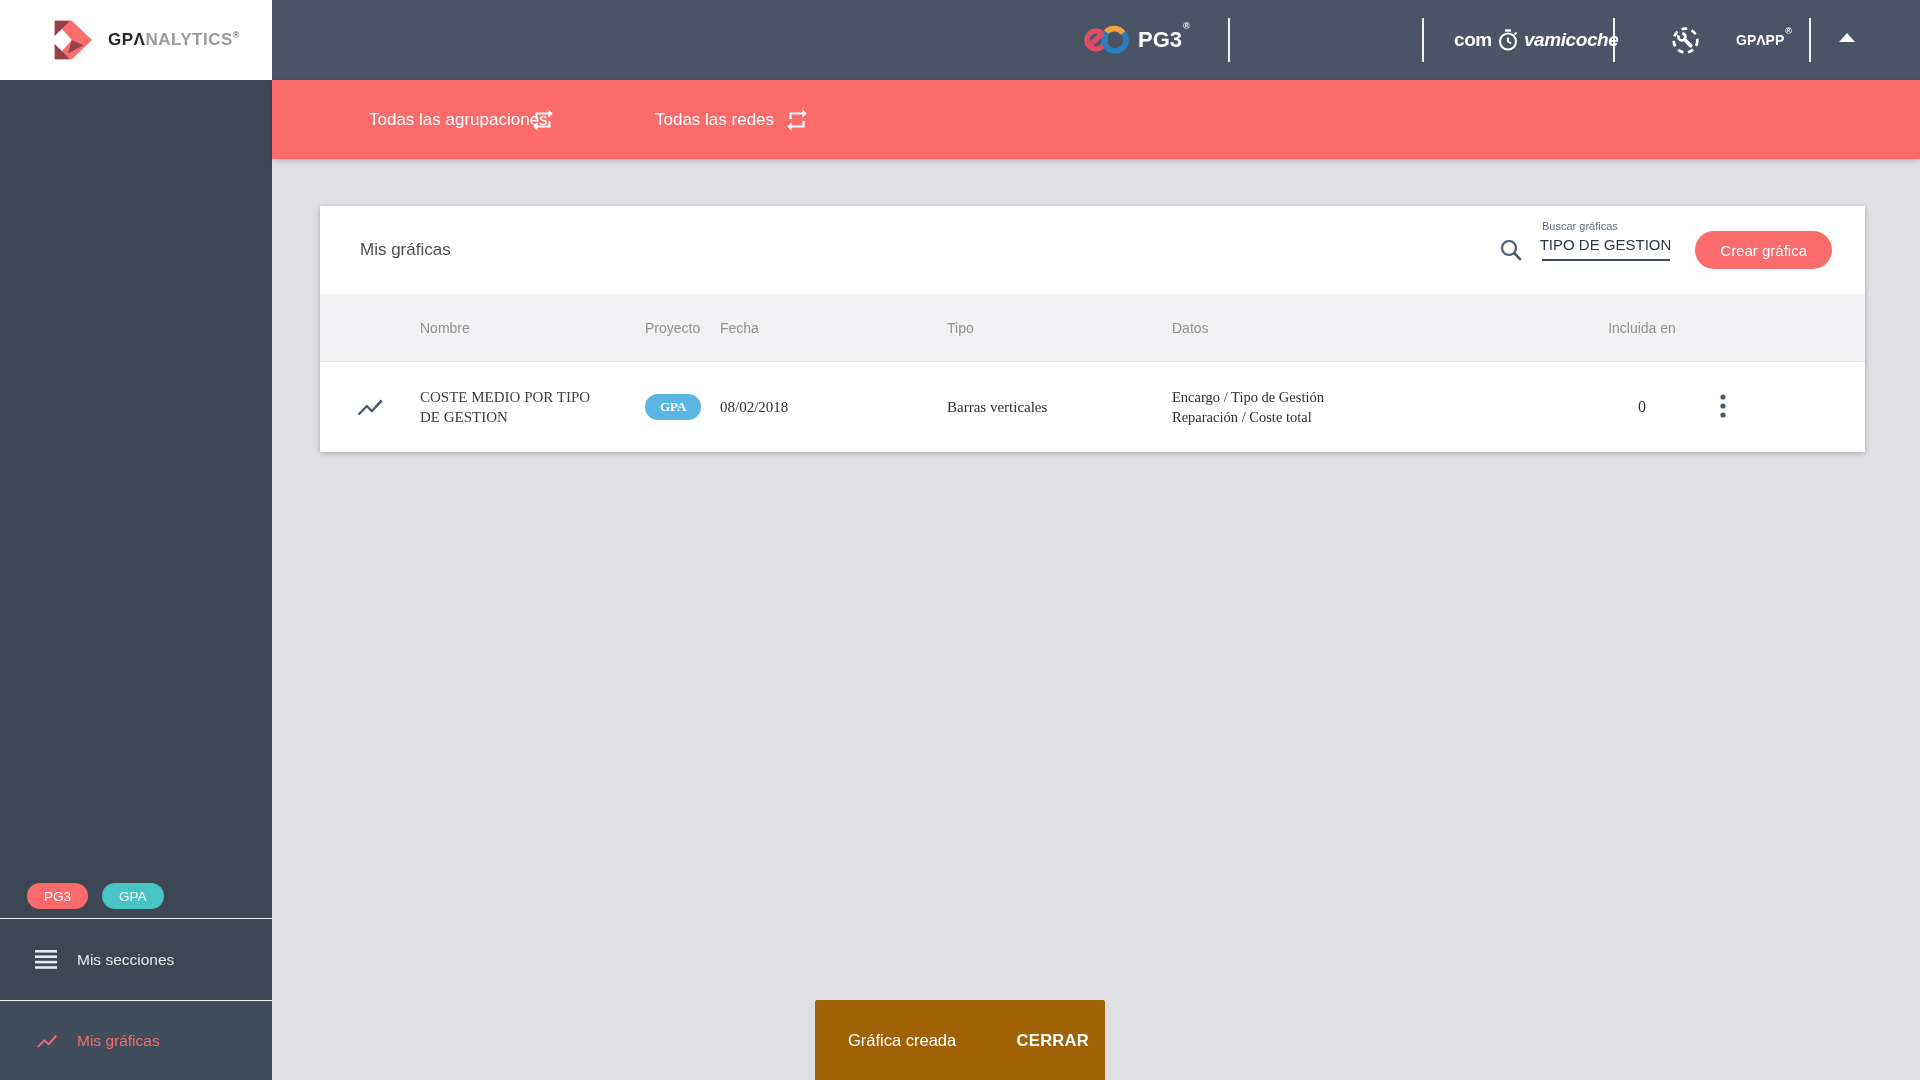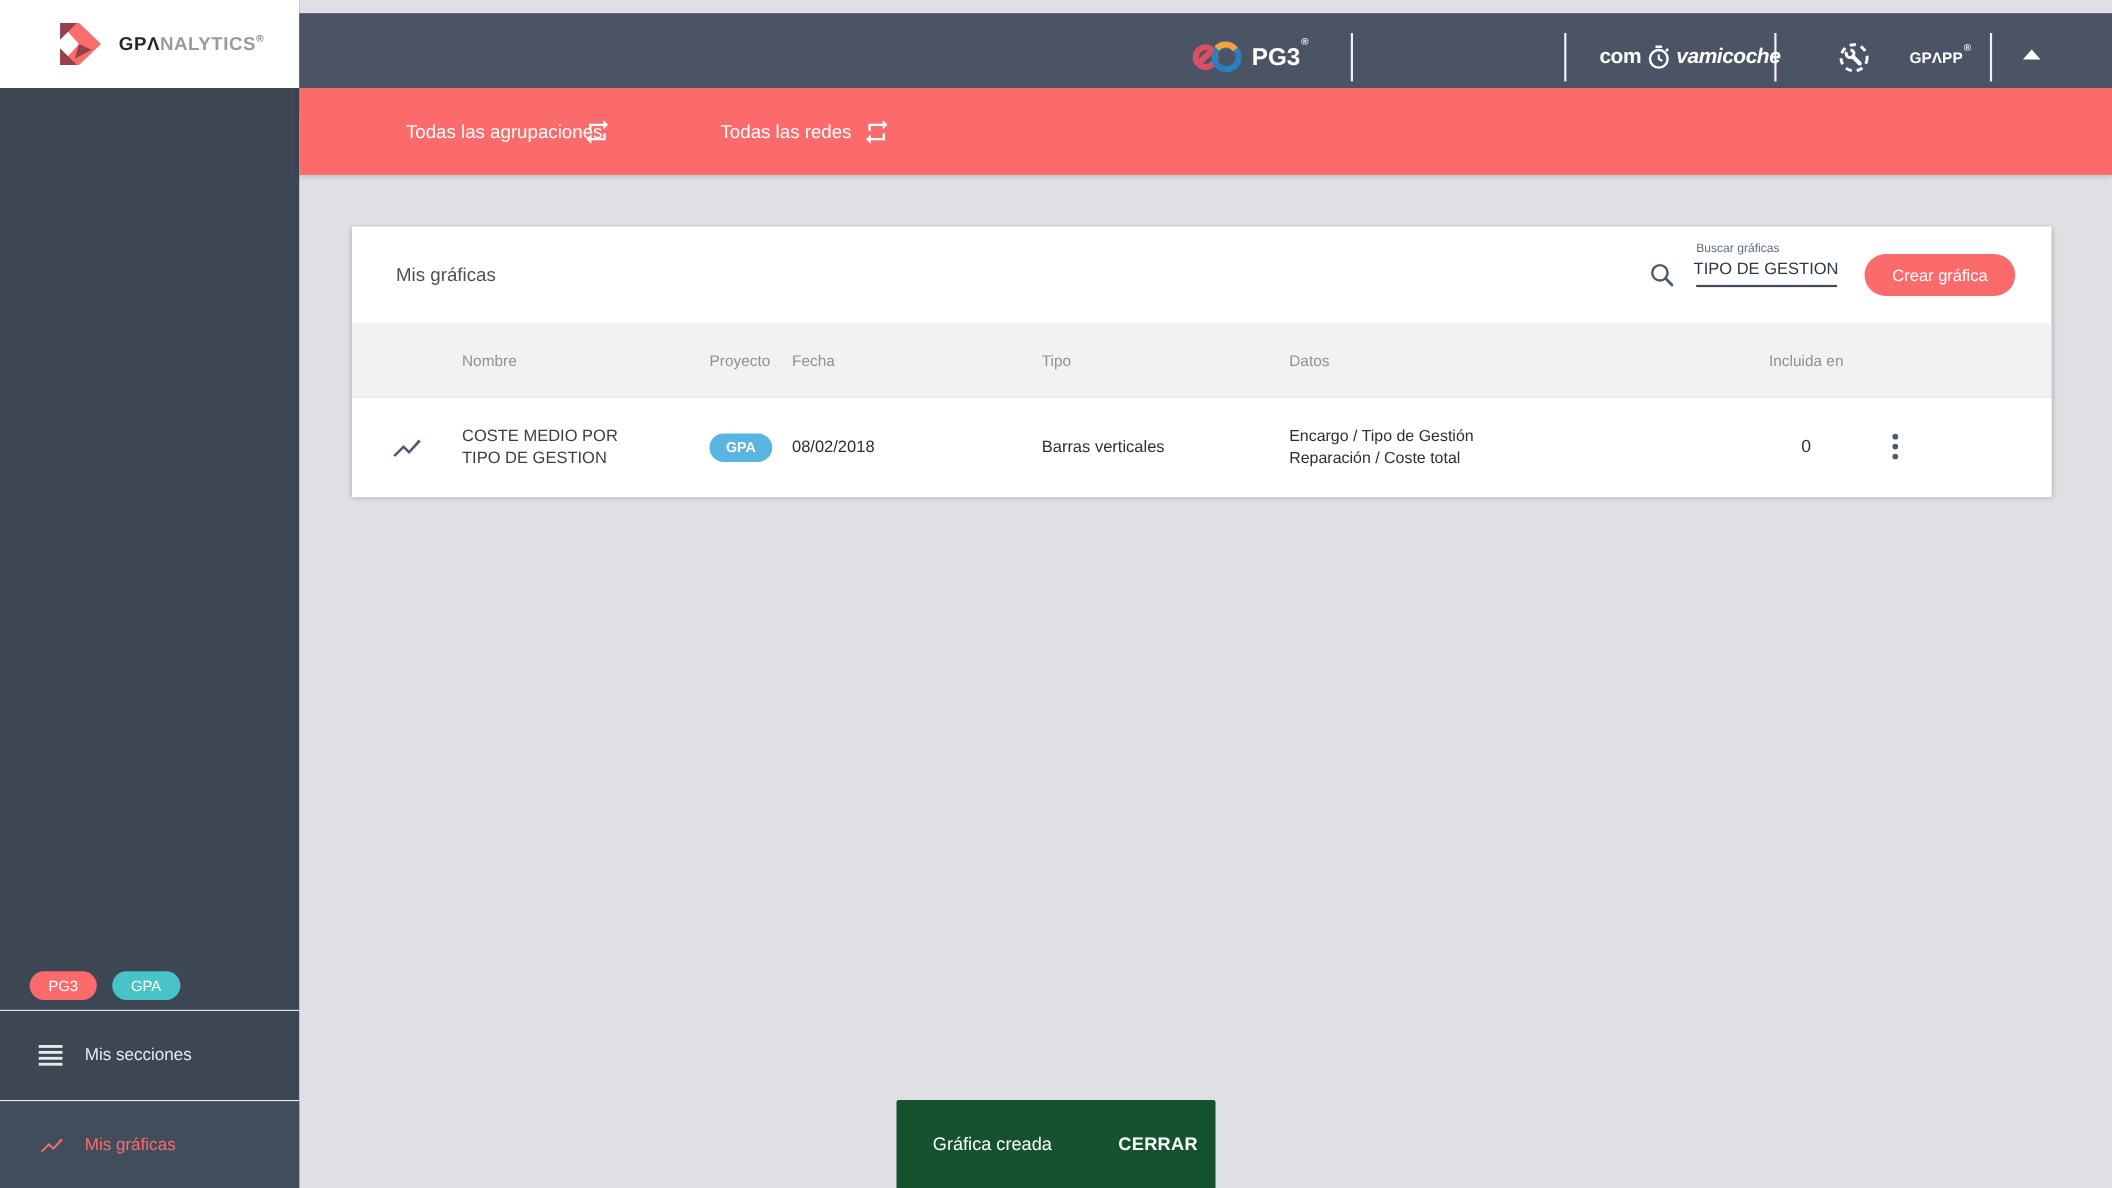--- a/index.html
+++ b/index.html
@@ -21,21 +21,21 @@
     padding:0 17px; border-radius:14px; color:#fff; font-size:13.5px; cursor:pointer; }
   .badge-pg3 { background:#fb6b6c; }
   .badge-gpa { background:#49c4c6; }
   .side-item { display:flex; align-items:center; padding-left:35px;
     border-top:1px solid #eceef0; color:#e6e9ec; font-size:15.5px; cursor:pointer; }
   .side-item .ic { width:24px; margin-right:18px; display:flex; align-items:center; }
   .side-item.secciones { height:82px; }
   .side-item.graficas  { height:80px; background:#424d5b; color:#fb6b6c; }
 
   
-  .topbar { position:absolute; left:272px; top:12px; right:0; height:92px; background:#4a5464;text-align:center; }
+  .topbar { position:absolute; left:272px; top:0; right:0; height:92px; background:#4a5464;text-align:center; }
   .tb-group { position:absolute; top:0; height:80px; display:flex; align-items:center; gap:9px;
     color:#fff; cursor:pointer; white-space:nowrap; }
   .tb-divider { position:absolute; top:18px; width:2px; height:44px; background:rgba(255,255,255,.92); }
   .pg3-text { font-size:22px; font-weight:bold; }
   .auto-text { font-size:14px; font-weight:bold; letter-spacing:-.2px; }
   .com-text  { font-size:19px; font-weight:bold; letter-spacing:-.4px; }
   .com-italic{ font-style:italic; }
   .gpapp-text{ font-size:14px; font-weight:bold; }
   .tb-reg { font-size:9px; vertical-align:top; position:relative; top:-6px; margin-left:1px; }
   .collapse-btn { position:absolute; left:1567px; top:33px; width:20px; height:14px; cursor:pointer; }
@@ -67,40 +67,40 @@
   .search-value-wrap { border-bottom:2px solid #3f4b5b; padding-bottom:5px; display:flex; align-items:center;justify-content:center; }
   .search-value { font-size:15px; color:#2e3844; white-space:nowrap; }
   .caret { width:1.5px; height:19px; background:#2e3844; margin-left:1px; }
   .create-btn { position:absolute; right:33px; top:25px; height:38px; padding:0 25px;
     background:#fb6b6c; border:none; border-radius:19px; color:#fff; font-size:15px;
     font-family:inherit; cursor:pointer; }
 
   
   .thead { height:68px; background:#f2f2f4; border-bottom:1px solid #e7e7ea;
     display:flex; align-items:center; color:#919191; font-size:14px; }
-  .trow { height:89px; background:#fff; display:flex; align-items:center; position:relative; cursor:pointer; }
+  .trow { height:89px; background:#fff; display:flex; align-items:center; position:relative; cursor:pointer;font-family:Liberation Serif, serif; }
   .col-icon { width:100px; display:flex; justify-content:center; }
   .col-name { width:225px; padding-right:45px; }
   .col-project { width:75px; }
   .col-date { width:227px; }
   .col-type { width:225px; }
   .col-data { width:390px; }
   .col-included { width:160px; text-align:center; }
   .col-actions { flex:1; }
   .name-text { font-size:15px; color:#3e3e3e; line-height:20px; }
   .cell-text { font-size:15px; color:#2f2f2f; }
   .data-text { font-size:14.5px; color:#2f2f2f; line-height:20px; }
   .included-text { font-size:16px; color:#2f2f2f; }
   .proj-badge { display:inline-flex; align-items:center; justify-content:center; height:26px;
     padding:0 15px; background:#5bb5e2; border-radius:13px; color:#fff; font-size:13px; font-weight:bold; }
   .kebab-btn { position:absolute; left:1390px; top:30px; width:26px; height:30px; cursor:pointer;
     display:flex; align-items:center; justify-content:center; background:none; border:none; }
 
   
-  .snackbar { position:absolute; left:815px; bottom:0; width:290px; height:80px; background:#14532d;
+  .snackbar { position:absolute; left:815px; bottom:0; width:290px; height:80px; background:#a16207;
     border-radius:2px 2px 0 0; display:flex; align-items:center; padding:0 16px 0 33px;gap:17px; }
   .snack-msg { color:#fff; font-size:16.5px; flex:1; }
   .snack-action { color:#fff; font-size:16.5px; font-weight:bold; cursor:pointer; background:none;
     border:none; font-family:inherit; letter-spacing:.3px; }
 </style>
 </head>
 <body>
 
 <div class="app">
 

